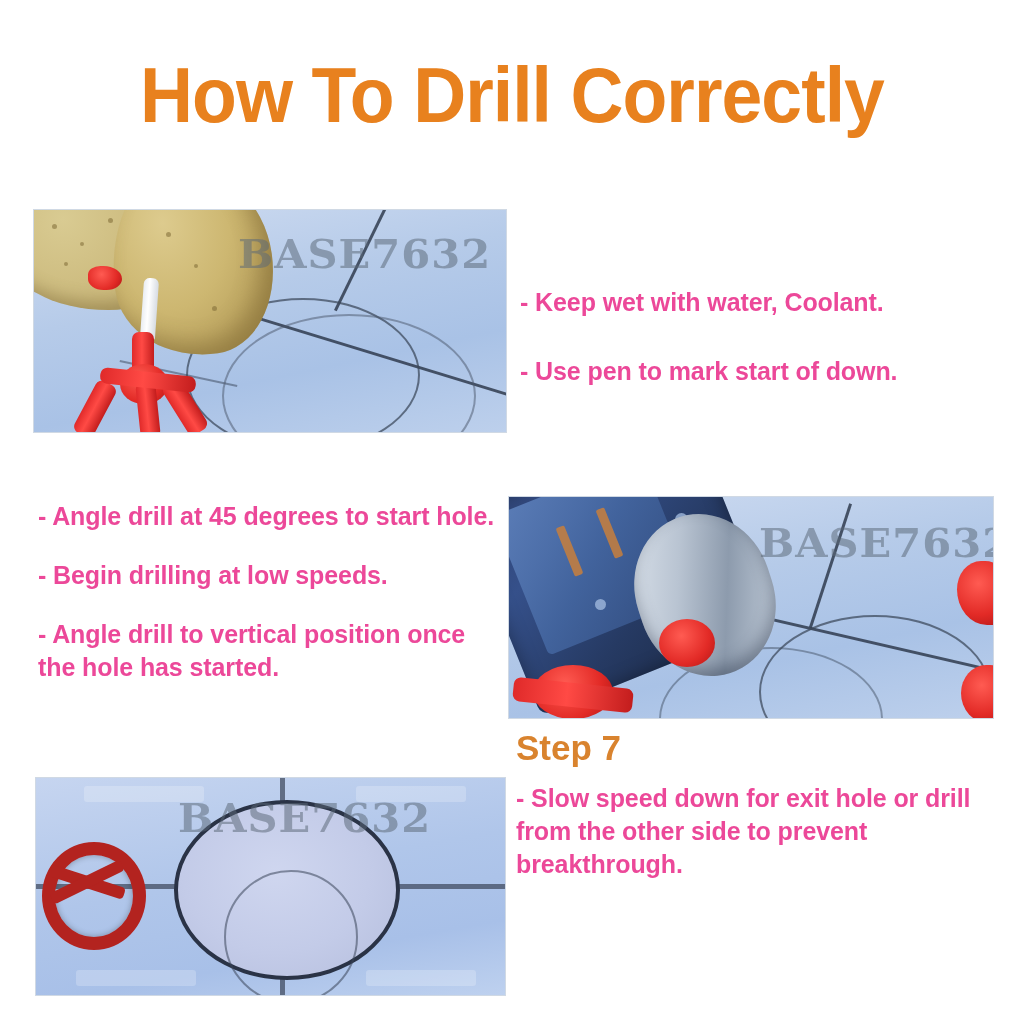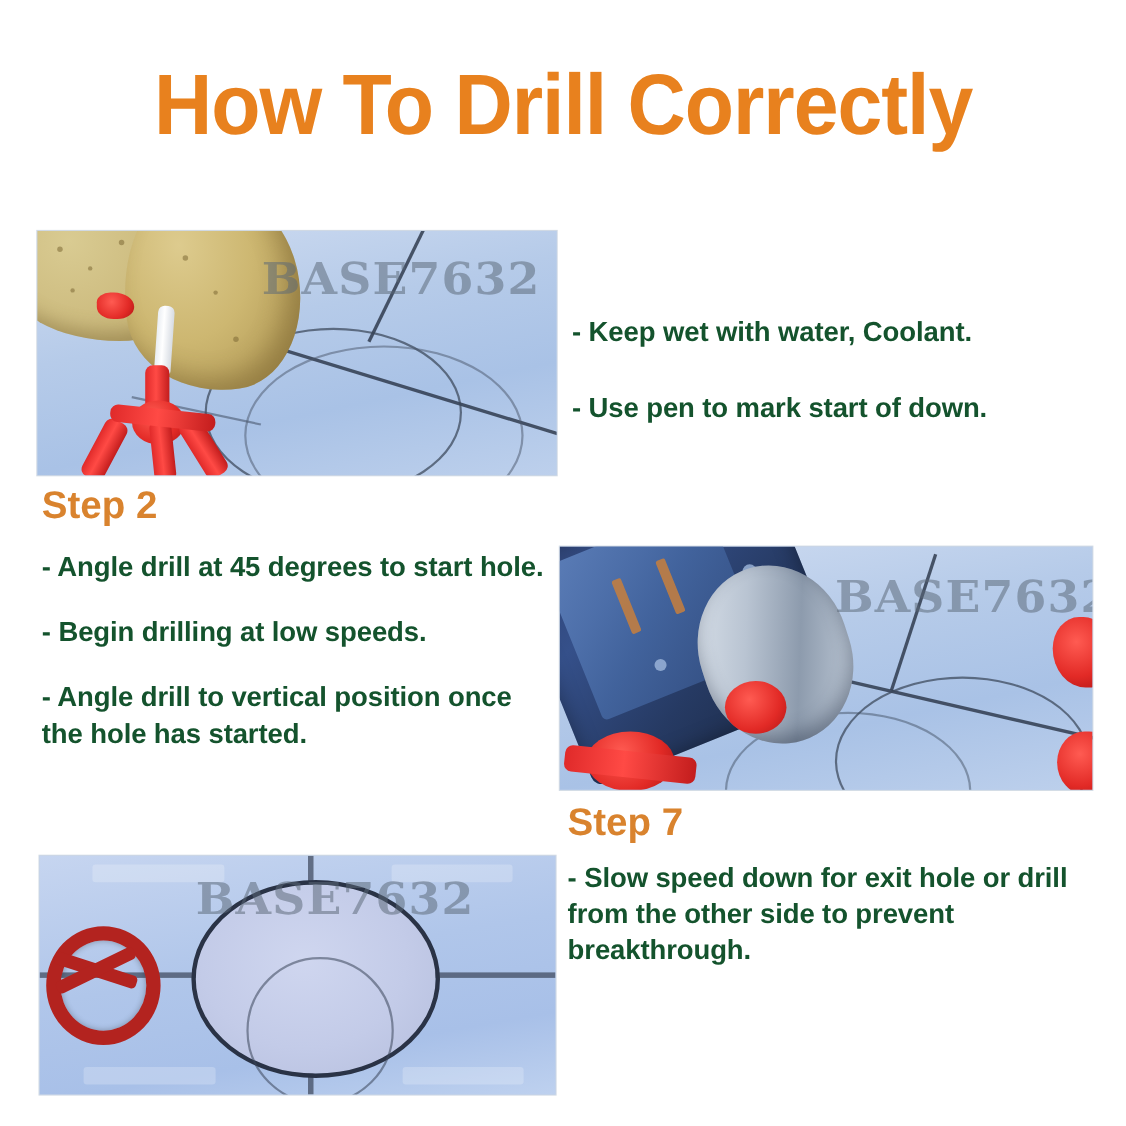--- a/index.html
+++ b/index.html
@@ -38,21 +38,21 @@
     white-space:nowrap;
   }
 
   
   .bullets{position:absolute;}
   .bullet{
     font-family:"Liberation Sans",sans-serif;
     font-weight:bold;
     font-size:25px;
     line-height:33px;
-    color:#14532d;
+    color:#ec4899;
     letter-spacing:-0.1px;
   }
 
   
   .photo{
     position:absolute;
     overflow:hidden;
     background:#b9cdea;
     box-shadow:0 0 0 1px rgba(170,185,205,.55);
   }
@@ -205,21 +205,20 @@
 
       <div class="wm" style="left:204px;top:24px;">BASE7632</div>
     </div>
   </div>
 
   <div class="bullets" style="left:520px;top:286px;width:500px;">
     <div class="bullet" style="margin-bottom:36px;">- Keep wet with water, Coolant.</div>
     <div class="bullet">- Use pen to mark start of down.</div>
   </div>
 
-  <div class="step-head" style="left:38px;top:440px;">Step 2</div>
   <div class="bullets" style="left:38px;top:500px;width:468px;">
     <div class="bullet" style="margin-bottom:26px;">- Angle drill at 45 degrees to start hole.</div>
     <div class="bullet" style="margin-bottom:26px;">- Begin drilling at low speeds.</div>
     <div class="bullet">- Angle drill to vertical position once the hole has started.</div>
   </div>
 
   <div class="photo" style="left:509px;top:497px;width:484px;height:221px;">
     <div class="ph-inner">
       <div class="tile"></div>
 

